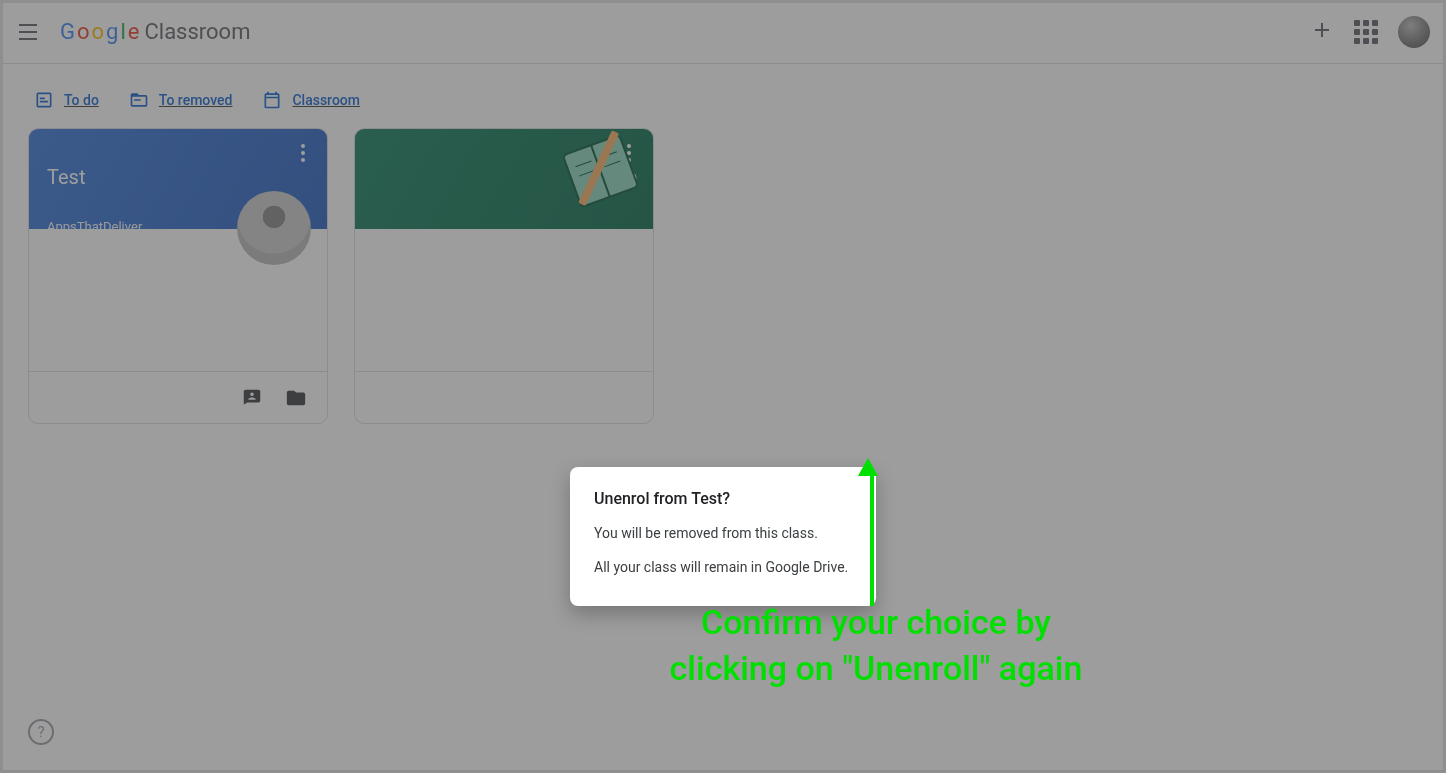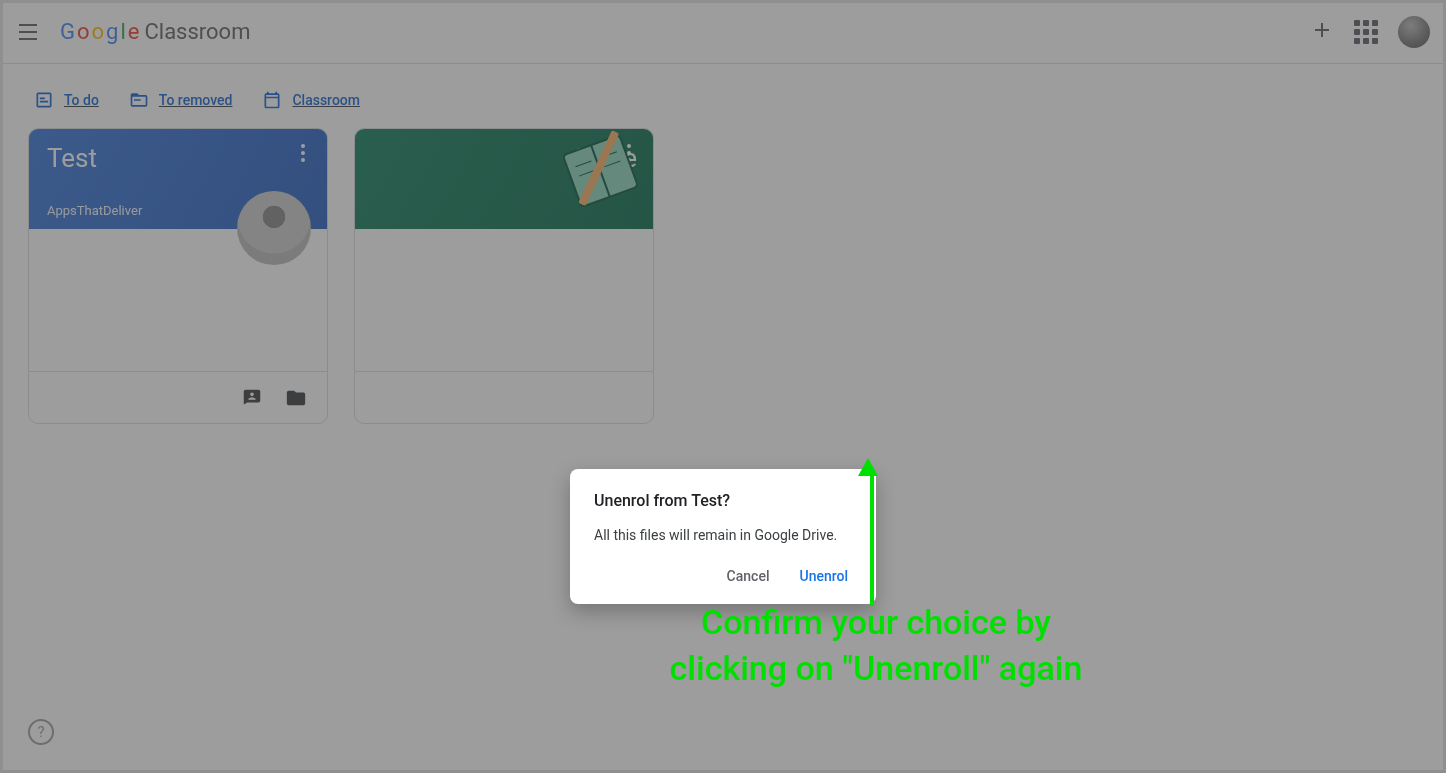--- a/index.html
+++ b/index.html
@@ -33,21 +33,21 @@
   .filters{display:flex;gap:30px;padding:26px 28px 18px 34px;align-items:center;text-decoration:underline;}
   .filter-item{display:flex;align-items:center;gap:10px;color:var(--link-blue);font-size:14px;font-weight:500;cursor:pointer;}
   .filter-item svg{width:20px;height:20px;fill:var(--link-blue);}
 
   
   .cards{display:flex;gap:26px;padding:0 28px;}
   .card{width:300px;height:296px;border:1px solid var(--border);border-radius:10px;overflow:hidden;display:flex;flex-direction:column;background:#fff;}
   .card-header{height:100px;color:#fff;padding:14px 16px 10px 18px;position:relative;}
   .card-blue .card-header{background:linear-gradient(120deg,#3b78d8 0%,#2a63c2 100%);}
   .card-green .card-header{background:linear-gradient(120deg,#188060 0%,#0f6e4f 100%);position:relative;text-align:right;}
-  .card-title{font-size:26px;font-weight:400;}
+  .card-title{font-size:20px;font-weight:400;margin-top:22px;}
   .card-sub{font-size:13px;margin-top:30px;opacity:.95;}
   .card-more{position:absolute;top:10px;right:10px;cursor:pointer;width:28px;height:28px;display:flex;align-items:center;justify-content:center;}
   .dots{display:flex;flex-direction:column;gap:3px;}
   .dots span{width:4px;height:4px;border-radius:50%;background:#fff;}
   .card-body{flex:1;position:relative;background:#fff;}
   .teacher-avatar{position:absolute;right:16px;top:-38px;width:74px;height:74px;border-radius:50%;background:#ddd;border:0;
     background-image:radial-gradient(circle at 50% 35%,#888 0 18%,#ccc 19% 60%,#bbb 61% 100%);}
   .card-footer{height:52px;border-top:1px solid var(--border);display:flex;justify-content:flex-end;align-items:center;gap:22px;padding-right:20px;}
   .card-footer svg{width:22px;height:22px;fill:#3c4043;cursor:pointer;}
 
@@ -213,25 +213,22 @@
   </div>
 
 </div>
 
 <div class="help">?</div>
 
 <div class="scrim">
   <div class="dialog">
     <div class="dialog-title">Unenrol from Test?</div>
     <div class="dialog-body">
-      <p>All this files will remain in Google Drive.</p>
-    </div>
-    <div class="dialog-actions">
-      <button class="btn-cancel">Cancel</button>
-      <button class="btn-confirm">Unenrol</button>
+      <p>You will be removed from this class.</p>
+      <p>All your class will remain in Google Drive.</p>
     </div>
   </div>
 </div>
 
 <div class="annotation">
   <div class="arrow">
     <div class="arrow-head"></div>
     <div class="arrow-stem"></div>
   </div>
   <div class="annot-text">

